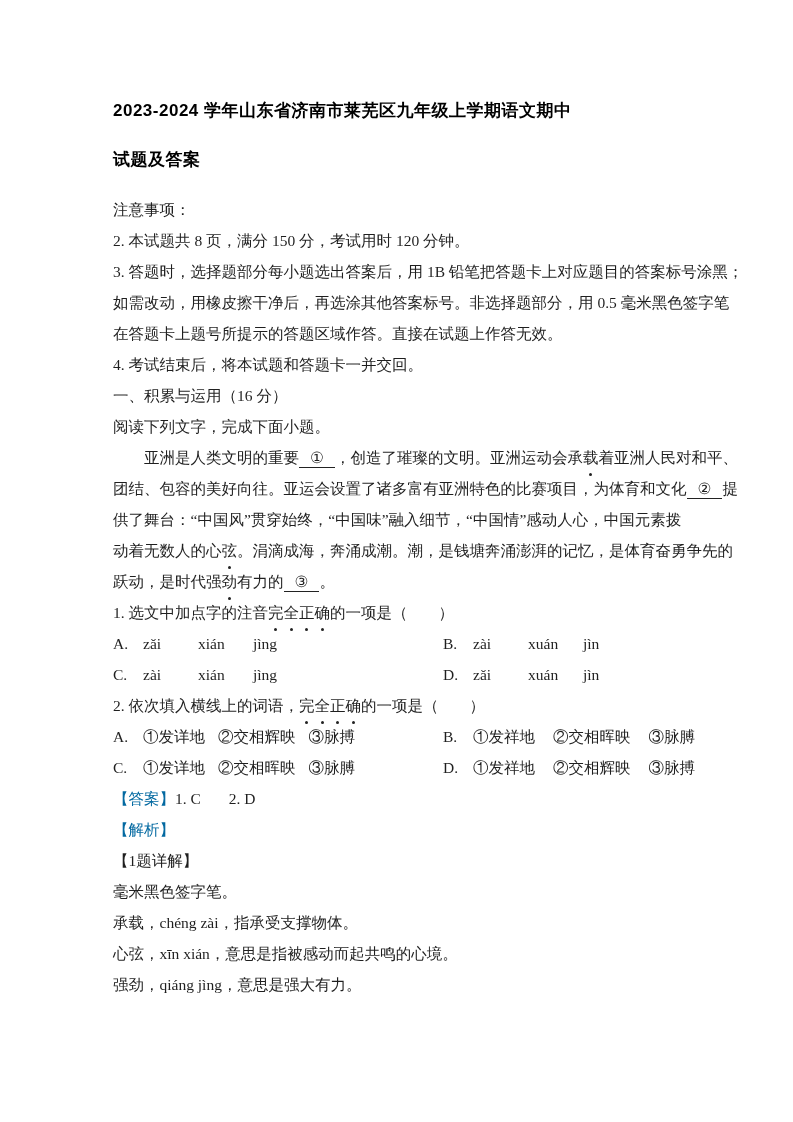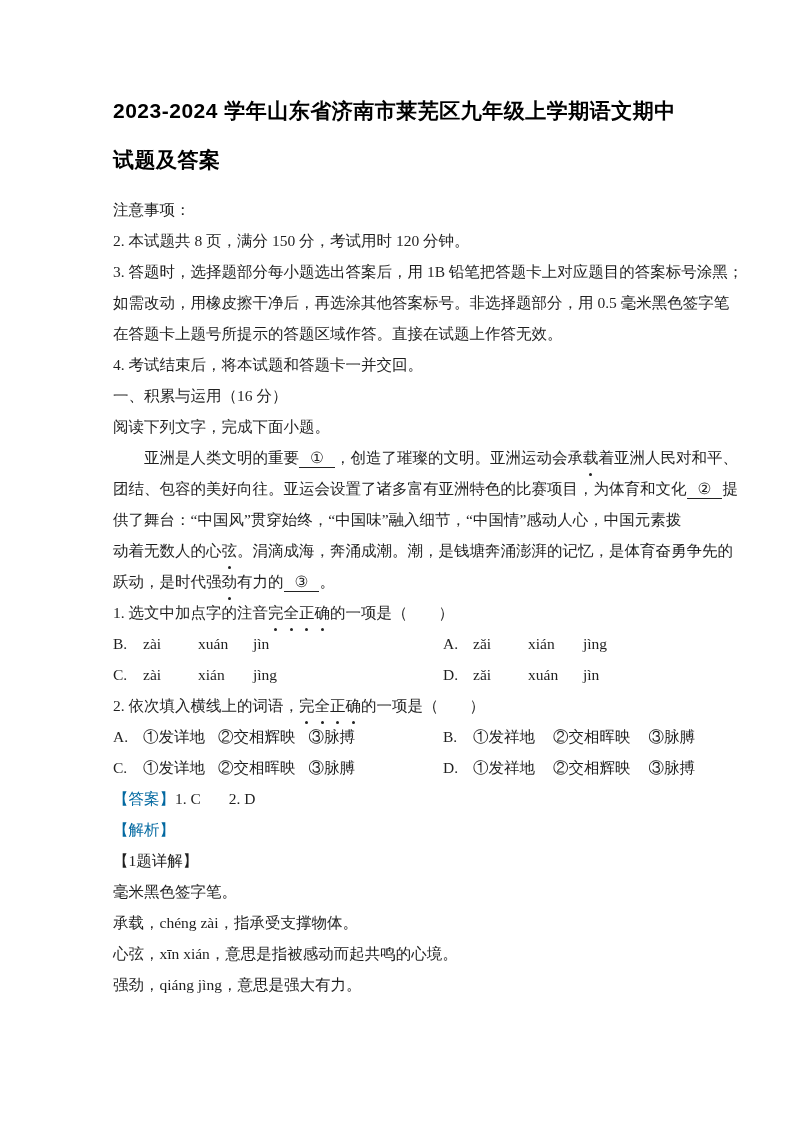--- a/index.html
+++ b/index.html
@@ -4,21 +4,21 @@
 <style>
   html,body{margin:0;padding:0;}
   body{
     width:793px;height:1122px;background:#ffffff;overflow:hidden;
     font-family:"Liberation Serif","DejaVu Serif",serif;
     color:#1f1f1f;
   }
   .page{padding:86px 60px 0 113px;}
   .doc-title{
     font-family:"Liberation Sans","DejaVu Sans",sans-serif;
-    font-weight:700;font-size:21px;line-height:49px;letter-spacing:0.5px;
+    font-weight:700;font-size:17px;line-height:49px;letter-spacing:0.5px;
     color:#000;
   }
   .title-gap{height:10px;}
   .line{
     font-size:15.5px;line-height:31px;white-space:nowrap;
   }
   
   .dotted{position:relative;display:inline-block;}
   .dotted::after{
     content:"";position:absolute;left:50%;bottom:-3px;
@@ -62,24 +62,24 @@
   <div class="line">　　亚洲是人类文明的重要<span class="blank">①</span>，创造了璀璨的文明。亚洲运动会承<span class="dotted">载</span>着亚洲人民对和平、</div>
   <div class="line">团结、包容的美好向往。亚运会设置了诸多富有亚洲特色的比赛项目，为体育和文化<span class="blank">②</span>提</div>
   <div class="line">供了舞台：“中国风”贯穿始终，“中国味”融入细节，“中国情”感动人心，中国元素拨</div>
   <div class="line">动着无数人的心<span class="dotted">弦</span>。涓滴成海，奔涌成潮。潮，是钱塘奔涌澎湃的记忆，是体育奋勇争先的</div>
   <div class="line">跃动，是时代强<span class="dotted">劲</span>有力的<span class="blank">③</span>。</div>
 
   <div class="line">1. 选文中加点字的注音<span class="dotted">完</span><span class="dotted">全</span><span class="dotted">正</span><span class="dotted">确</span>的一项是（　　）</div>
 
   <div class="line two-col">
     <div>
-      <span class="olabel">B.</span><span class="py">zài</span><span class="py">xuán</span><span class="py">jìn</span>
+      <span class="olabel">A.</span><span class="py">zǎi</span><span class="py">xián</span><span class="py">jìng</span>
     </div>
     <div>
-      <span class="olabel">A.</span><span class="py">zǎi</span><span class="py">xián</span><span class="py">jìng</span>
+      <span class="olabel">B.</span><span class="py">zài</span><span class="py">xuán</span><span class="py">jìn</span>
     </div>
   </div>
   <div class="line two-col">
     <div>
       <span class="olabel">C.</span><span class="py">zài</span><span class="py">xián</span><span class="py">jìng</span>
     </div>
     <div>
       <span class="olabel">D.</span><span class="py">zǎi</span><span class="py">xuán</span><span class="py">jìn</span>
     </div>
   </div>

